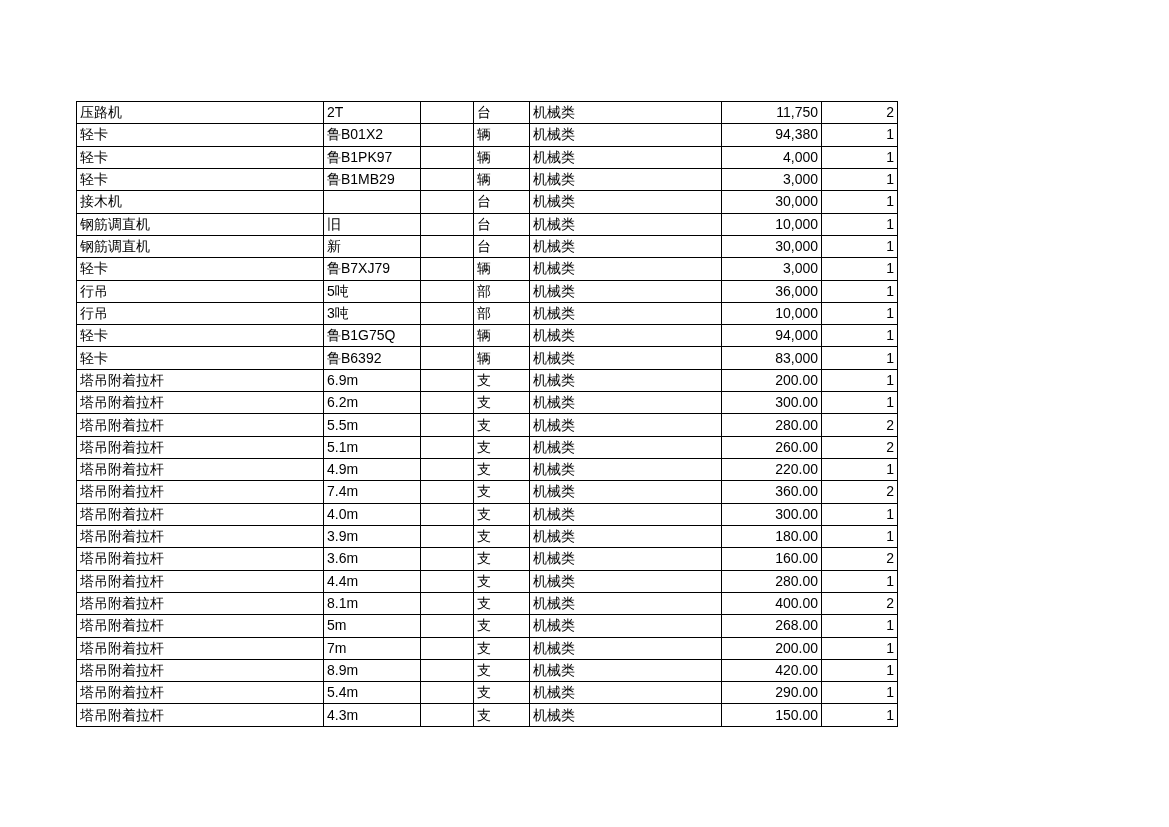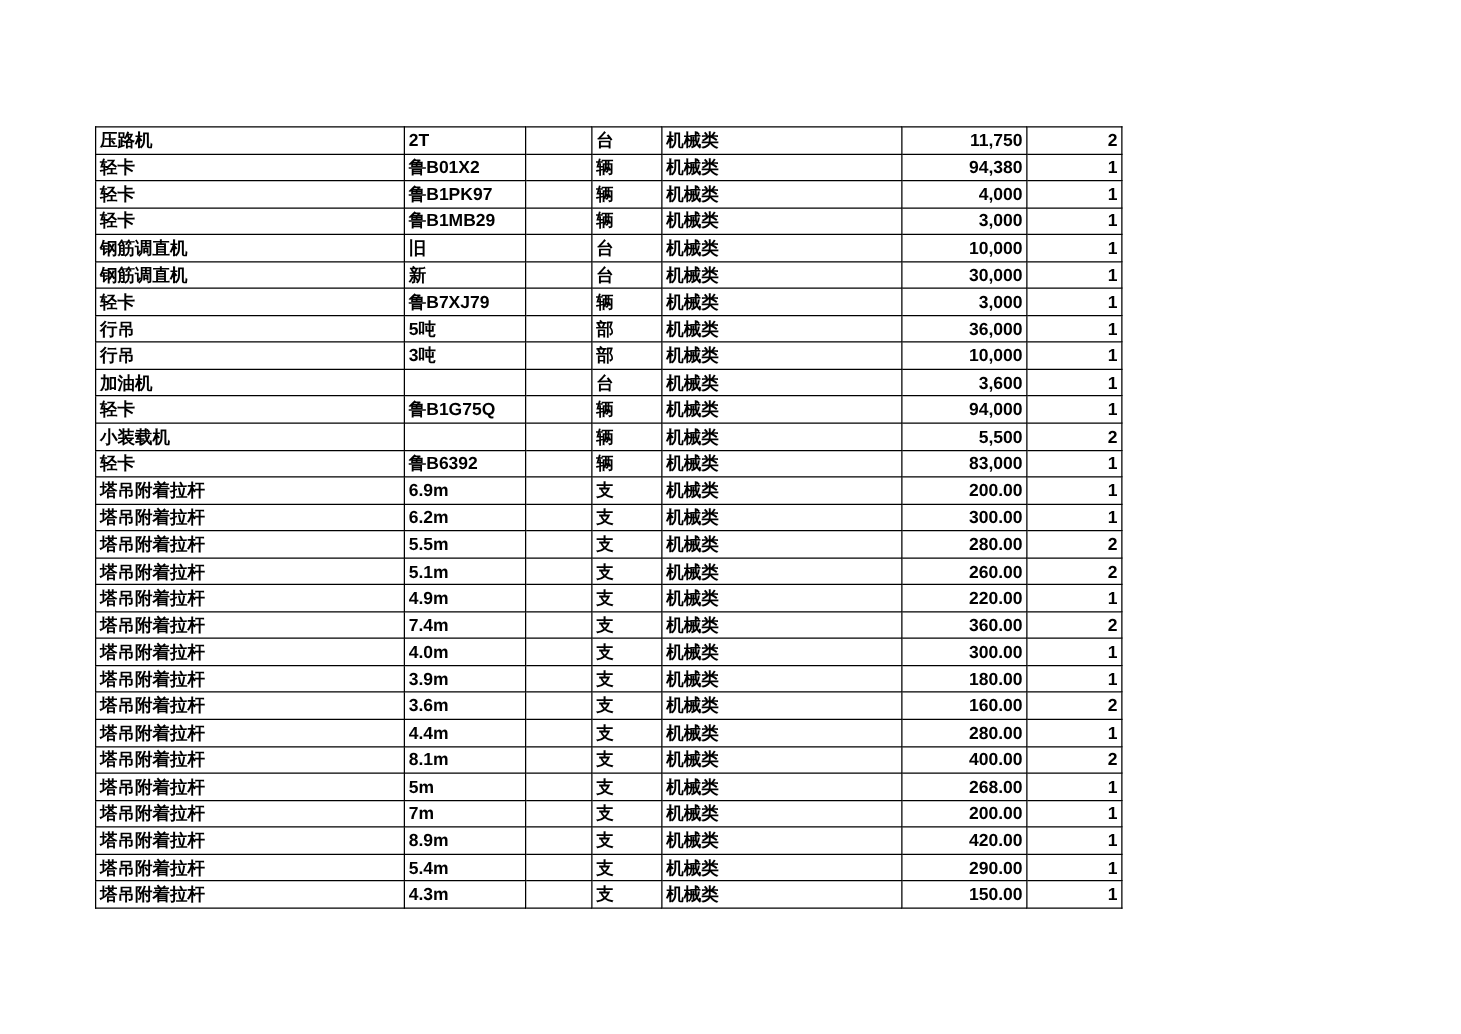--- a/index.html
+++ b/index.html
@@ -11,21 +11,20 @@
   }
   .sheet {
     position: absolute;
     left: 76px; top: 101px;
     width: 821px; height: 626px;
   }
   table.grid {
     width: 100%; height: 100%;
     border-collapse: collapse;
     table-layout: fixed;
-    font-weight: bold;
   }
   table.grid td {
     border: 1px solid #000000;
     font-size: 14px;
     line-height: 1;
     color: #000000;
     white-space: nowrap;
     overflow: hidden;
     vertical-align: middle;
     padding: 0 3px 1px 3px;
@@ -85,20 +84,29 @@
         <tr>
           <td class="c-left">轻卡</td>
           <td class="c-left">鲁B1MB29</td>
           <td class="c-left"></td>
           <td class="c-left">辆</td>
           <td class="c-left">机械类</td>
           <td class="c-right">3,000</td>
           <td class="c-right">1</td>
         </tr>
         <tr>
+          <td class="c-left">接木机</td>
+          <td class="c-left"></td>
+          <td class="c-left"></td>
+          <td class="c-left">台</td>
+          <td class="c-left">机械类</td>
+          <td class="c-right">30,000</td>
+          <td class="c-right">1</td>
+        </tr>
+        <tr>
           <td class="c-left">钢筋调直机</td>
           <td class="c-left">旧</td>
           <td class="c-left"></td>
           <td class="c-left">台</td>
           <td class="c-left">机械类</td>
           <td class="c-right">10,000</td>
           <td class="c-right">1</td>
         </tr>
         <tr>
           <td class="c-left">钢筋调直机</td>
@@ -130,45 +138,27 @@
         <tr>
           <td class="c-left">行吊</td>
           <td class="c-left">3吨</td>
           <td class="c-left"></td>
           <td class="c-left">部</td>
           <td class="c-left">机械类</td>
           <td class="c-right">10,000</td>
           <td class="c-right">1</td>
         </tr>
         <tr>
-          <td class="c-left">加油机</td>
-          <td class="c-left"></td>
-          <td class="c-left"></td>
-          <td class="c-left">台</td>
-          <td class="c-left">机械类</td>
-          <td class="c-right">3,600</td>
-          <td class="c-right">1</td>
-        </tr>
-        <tr>
           <td class="c-left">轻卡</td>
           <td class="c-left">鲁B1G75Q</td>
           <td class="c-left"></td>
           <td class="c-left">辆</td>
           <td class="c-left">机械类</td>
           <td class="c-right">94,000</td>
           <td class="c-right">1</td>
-        </tr>
-        <tr>
-          <td class="c-left">小装载机</td>
-          <td class="c-left"></td>
-          <td class="c-left"></td>
-          <td class="c-left">辆</td>
-          <td class="c-left">机械类</td>
-          <td class="c-right">5,500</td>
-          <td class="c-right">2</td>
         </tr>
         <tr>
           <td class="c-left">轻卡</td>
           <td class="c-left">鲁B6392</td>
           <td class="c-left"></td>
           <td class="c-left">辆</td>
           <td class="c-left">机械类</td>
           <td class="c-right">83,000</td>
           <td class="c-right">1</td>
         </tr>

